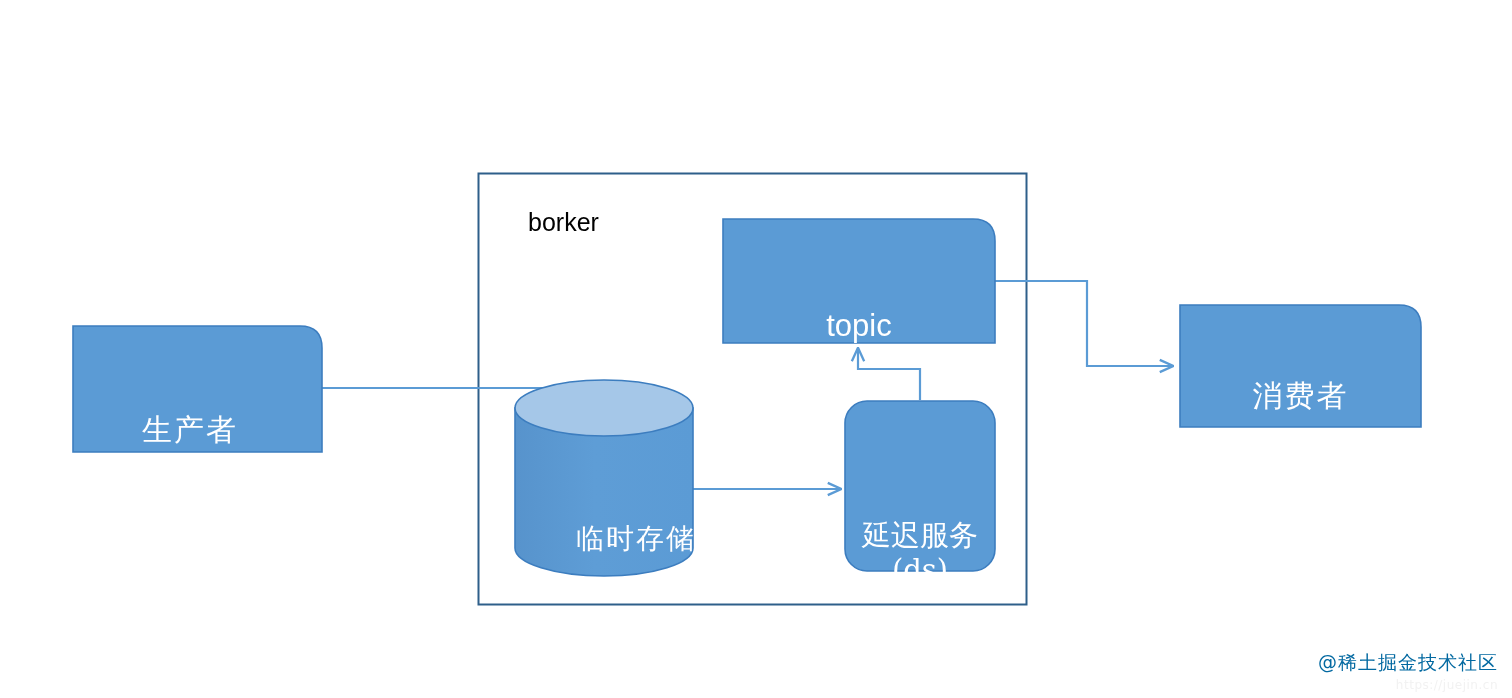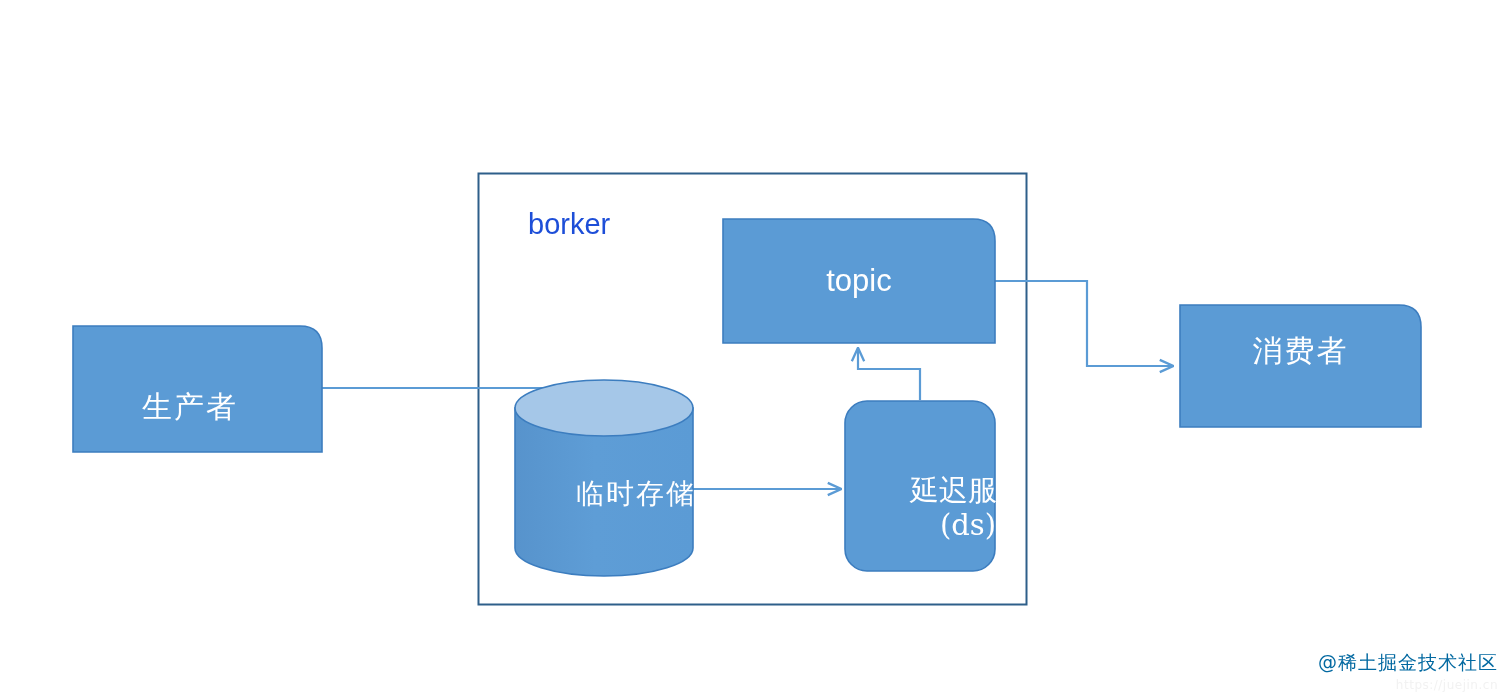--- a/index.html
+++ b/index.html
@@ -26,41 +26,42 @@
   }
   .node-label {
     position: absolute;
     display: flex;
     align-items: center;
     justify-content: center;
     text-align: center;
     color: #ffffff;
     pointer-events: none;
     line-height: 1.22;
+    margin-top: 45px;
   }
   .label-cjk {
     font-family: "DejaVu Serif", "Liberation Serif", serif;
     font-size: 30px;
     letter-spacing: 2px;
   }
   .label-latin {
     font-family: "Liberation Sans", "DejaVu Sans", sans-serif;
     font-size: 31px;
   }
   .label-mixed {
     font-family: "DejaVu Serif", "Liberation Serif", serif;
     font-size: 29px;
   }
   #broker-title {
     position: absolute;
     left: 528px;
     top: 208px;
     font-family: "Liberation Sans", "DejaVu Sans", sans-serif;
-    font-size: 29px;
-    color: #1d4ed8;
+    font-size: 25px;
+    color: #000000;
     white-space: nowrap;
   }
   #watermark {
     position: absolute;
     right: 14px;
     bottom: 6px;
     text-align: right;
     user-select: none;
   }
   #watermark .wm-text {
@@ -122,27 +123,27 @@
     <rect x="845" y="401" width="150" height="170" rx="22" ry="22" fill="#5B9BD5" stroke="#3C7DBF" stroke-width="1.6"></rect>
 
     <g>
       <path d="M 515 408 L 515 548 A 89 28 0 0 0 693 548 L 693 408 Z" fill="url(#cyl-body)" stroke="#3C7DBF" stroke-width="1.6"></path>
       <ellipse cx="604" cy="408" rx="89" ry="28" fill="#A5C7E8" stroke="#3C7DBF" stroke-width="1.6"></ellipse>
     </g>
   </svg>
 
   <div id="broker-title">borker</div>
 
-  <div class="node-label label-cjk" style="left:73px; top:344px; width:234px; height:126px;">生产者</div>
+  <div class="node-label label-cjk" style="left:73px; top:322px; width:234px; height:126px;">生产者</div>
 
   <div class="node-label label-latin" style="left:723px; top:219px; width:272px; height:124px;">topic</div>
 
   <div class="node-label label-cjk" style="left:515px; top:440px; width:178px; height:108px; font-size:28px;padding-left:32px;">临时存储</div>
 
-  <div class="node-label label-mixed" style="left:905px; top:401px; width:126px; height:214px;">延迟服务(ds)</div>
+  <div class="node-label label-mixed" style="left:857px; top:401px; width:126px; height:214px;">延迟服务(ds)</div>
 
   <div class="node-label label-cjk" style="left:1180px; top:305px; width:241px; height:92px;">消费者</div>
 
   <div id="watermark">
     <span class="wm-text">@稀土掘金技术社区</span>
     <span class="wm-url">https://juejin.cn</span>
   </div>
 
 </div>
 

